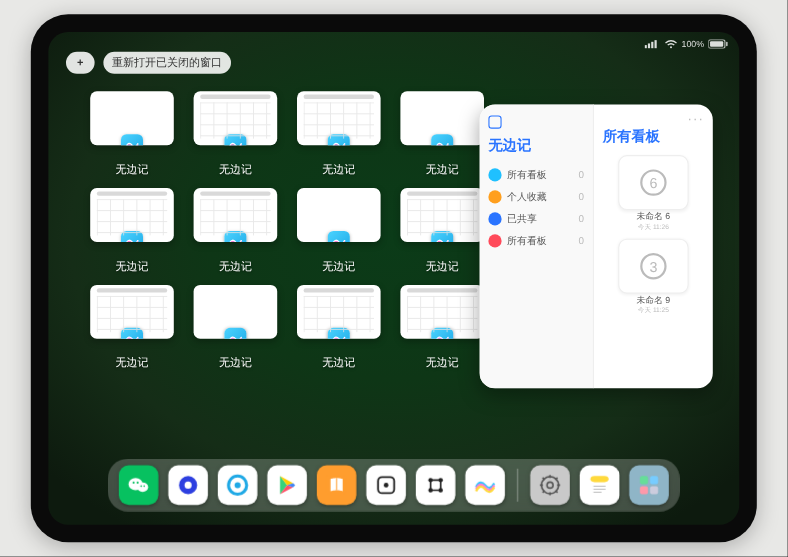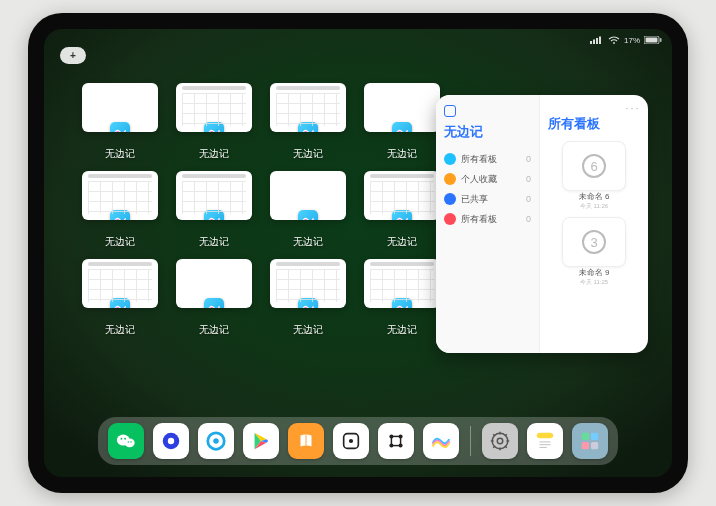--- a/index.html
+++ b/index.html
@@ -213,32 +213,33 @@
       </span>
       <span class="wifi">
         <svg width="12" height="9" viewBox="0 0 12 9">
             <g fill="none" stroke="rgba(255,255,255,.85)" stroke-width="1.2">
               <path d="M1 3 Q6 -1 11 3"></path>
               <path d="M3 5 Q6 2.5 9 5"></path>
               <circle cx="6" cy="7" r="0.9" fill="rgba(255,255,255,.85)" stroke="none"></circle>
             </g>
           </svg>
       </span>
-      <span style="font-size:8px;">17%</span>
+      <span style="font-size:8px;">100%</span>
       <span class="batt">
         <svg width="18" height="8" viewBox="0 0 18 8">
             <rect x="0" y="0" width="15" height="8" rx="2" fill="none" stroke="rgba(255,255,255,.7)"></rect>
             <rect x="1.5" y="1.5" width="12" height="5" rx="1" fill="rgba(255,255,255,.85)"></rect>
             <rect x="16" y="2" width="1.5" height="4" rx="0.7" fill="rgba(255,255,255,.7)"></rect>
           </svg>
       </span>
     </div>
 
     <div class="topbar">
       <div class="pill plus">+</div>
+      <div class="pill">重新打开已关闭的窗口</div>
     </div>
 
     <div class="switcher">
         <div class="card">
           <div class="thumb ">
             <div class="appicon">
               <svg viewBox="0 0 24 24">
                 <path d="M3 14 Q7 6 12 12 T21 10" stroke="#fff" fill="none" stroke-width="2.4" stroke-linecap="round"></path>
                 <path d="M3 14 Q7 6 12 12 T21 10" stroke="#ff7bd5" fill="none" stroke-width="2.4" stroke-linecap="round" transform="translate(0,2.2)"></path>
                 <path d="M3 14 Q7 6 12 12 T21 10" stroke="#ffd93b" fill="none" stroke-width="2.4" stroke-linecap="round" transform="translate(0,4.4)"></path>

